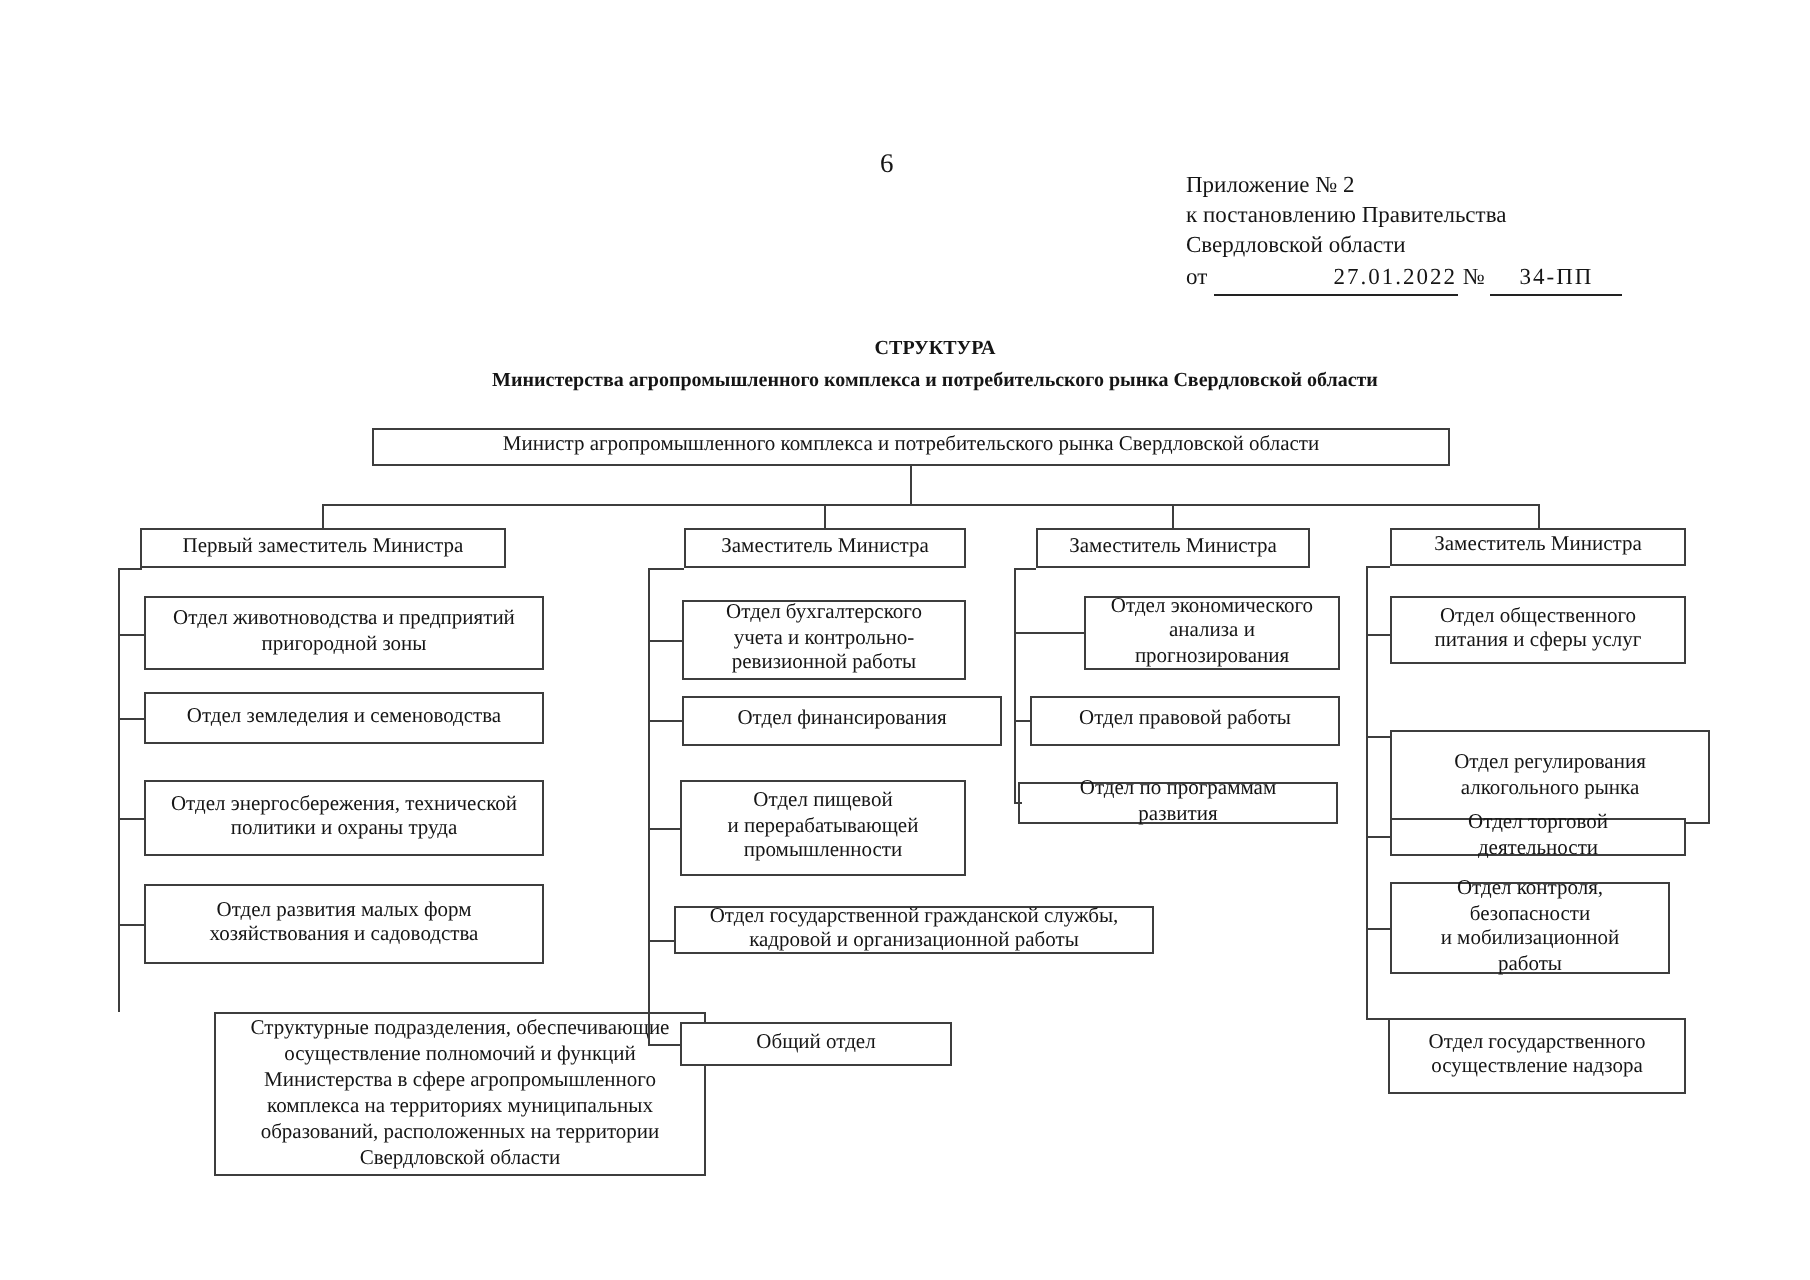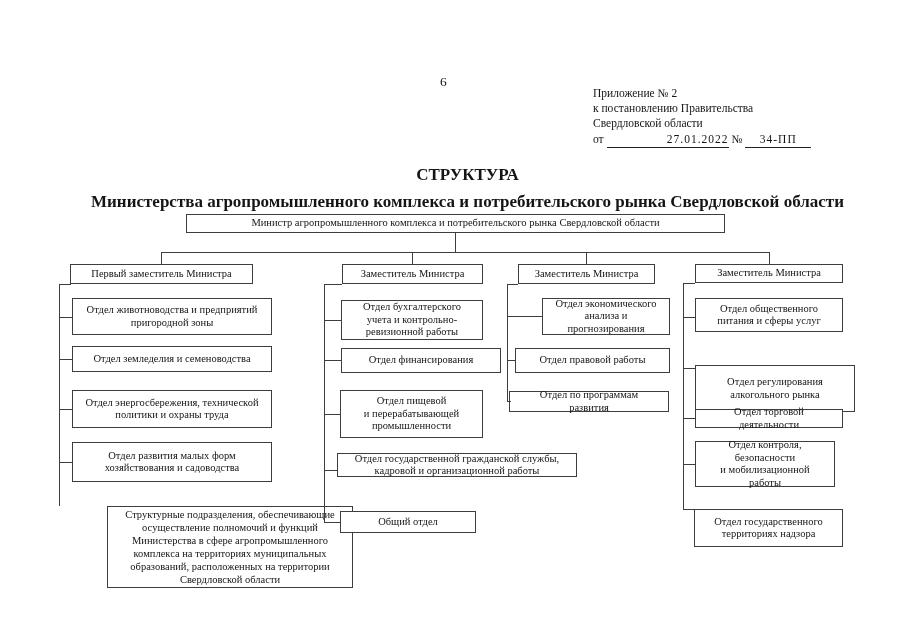--- a/index.html
+++ b/index.html
@@ -16,22 +16,22 @@
   }
   .box.big{line-height:13px;margin-left:48px;}
   .ln{position:absolute;background:#3d3d3d;}
   .pgnum{position:absolute;left:440px;top:74px;font-size:13.5px;}
   .annex{position:absolute;left:593px;top:86px;font-size:11.5px;line-height:15px;white-space:nowrap;}
   .annex .row4{margin-top:1px;}
   .u{display:inline-block;border-bottom:1px solid #222;text-align:center;}
   .u-date{min-width:122px;letter-spacing:1px;text-align:right;}
   .u-num{min-width:66px;letter-spacing:1px;}
   .titles{position:absolute;left:30px;top:167px;width:875px;text-align:center;
-    font-weight:bold;font-size:17px;line-height:15px;}
-  .titles .t2{margin-top:12px;}
+    font-weight:bold;font-size:10px;line-height:15px;}
+  .titles .t2{margin-top:1px;}
 </style>
 </head>
 <body>
 
 <div id="page">
 
   <div class="pgnum">6</div>
 
   <div class="annex">
     <div>Приложение № 2</div>
@@ -113,21 +113,21 @@
   <div class="box" style="left:695px;top:264px;width:148px;height:19px">Заместитель Министра</div>
   <div class="box" style="left:695px;top:298px;width:148px;height:34px">Отдел общественного
 питания и сферы услуг</div>
   <div class="box" style="left:695px;top:365px;width:160px;height:47px">Отдел регулирования
 алкогольного рынка</div>
   <div class="box" style="left:695px;top:409px;width:148px;height:19px">Отдел торговой деятельности</div>
   <div class="box" style="left:695px;top:441px;width:140px;height:46px">Отдел контроля,
 безопасности
 и мобилизационной работы</div>
   <div class="box" style="left:694px;top:509px;width:149px;height:38px">Отдел государственного
-территориях надзора</div>
+осуществление надзора</div>
   <div class="ln" style="left:683px;top:283px;width:12px;height:1px"></div>
   <div class="ln" style="left:683px;top:283px;width:1px;height:226px"></div>
   <div class="ln" style="left:683px;top:317px;width:12px;height:1px"></div>
   <div class="ln" style="left:683px;top:368px;width:12px;height:1px"></div>
   <div class="ln" style="left:683px;top:418px;width:12px;height:1px"></div>
   <div class="ln" style="left:683px;top:464px;width:12px;height:1px"></div>
   <div class="ln" style="left:683px;top:509px;width:11px;height:1px"></div>
 
 </div>
 

